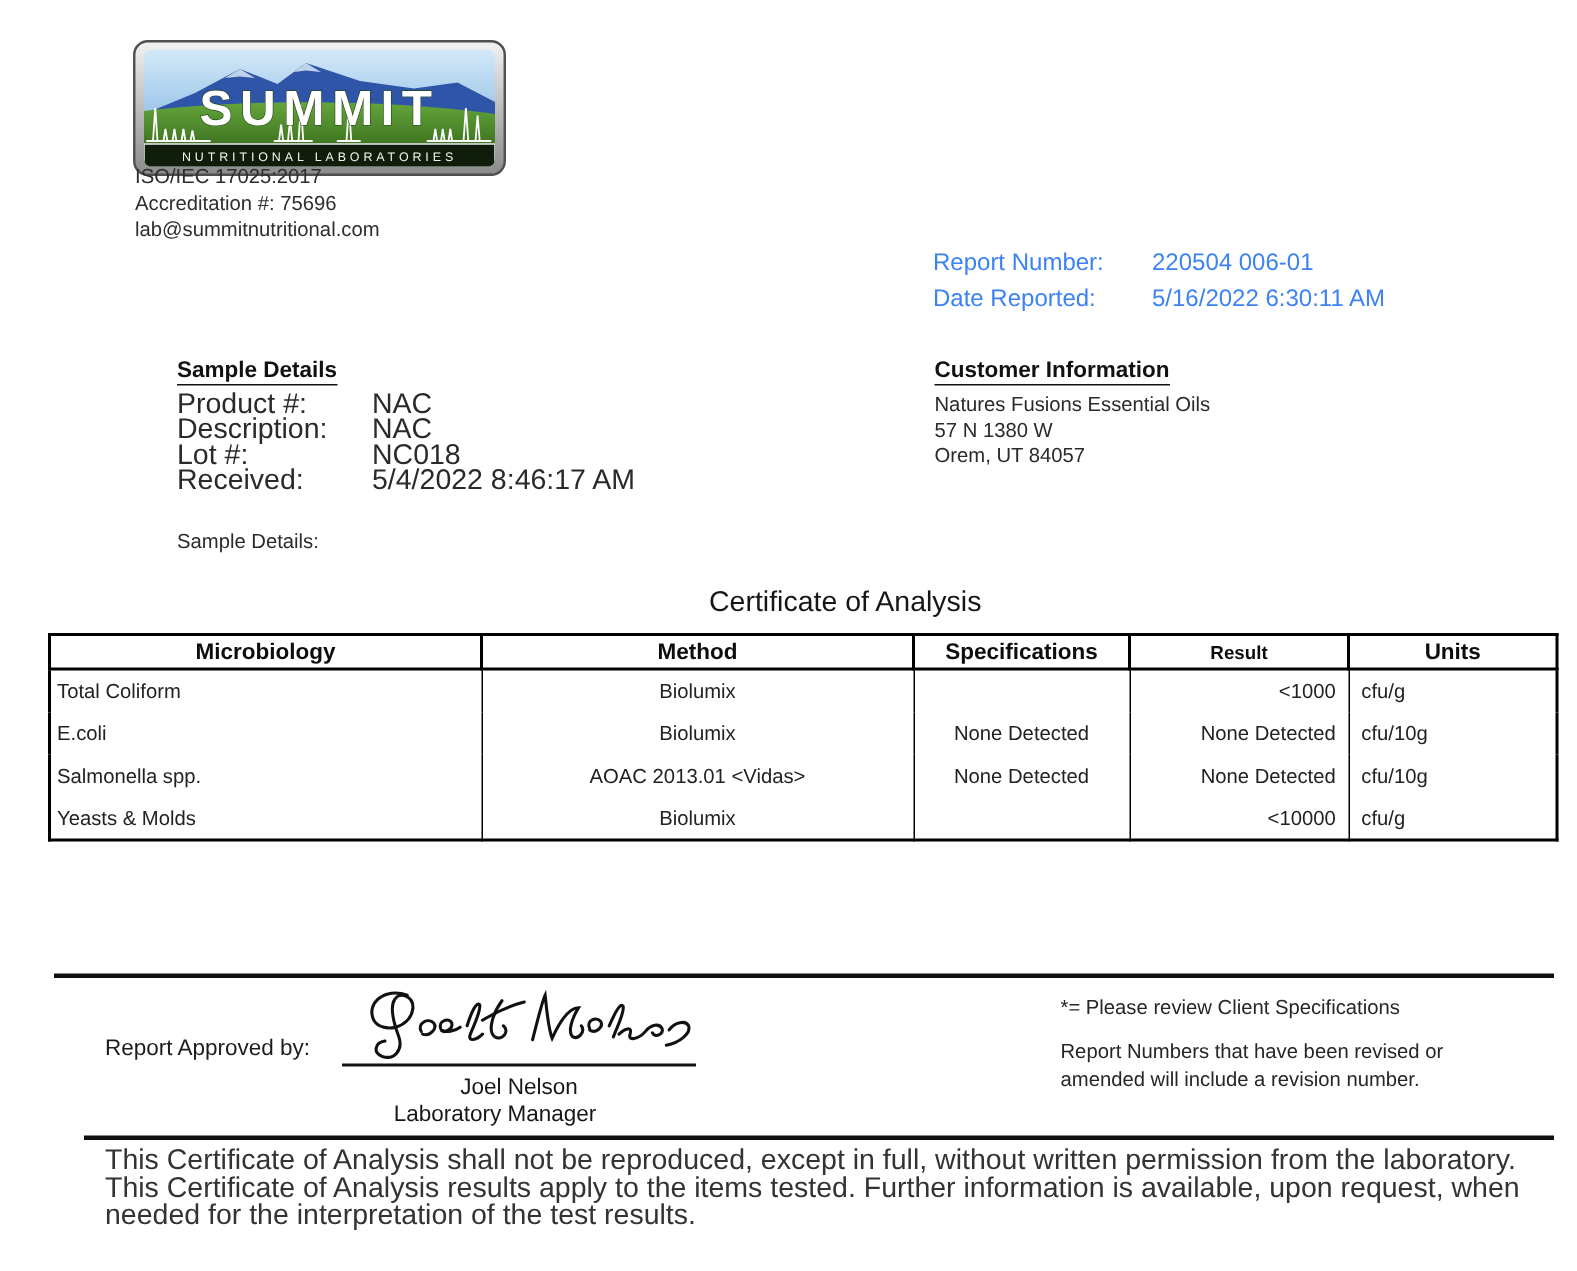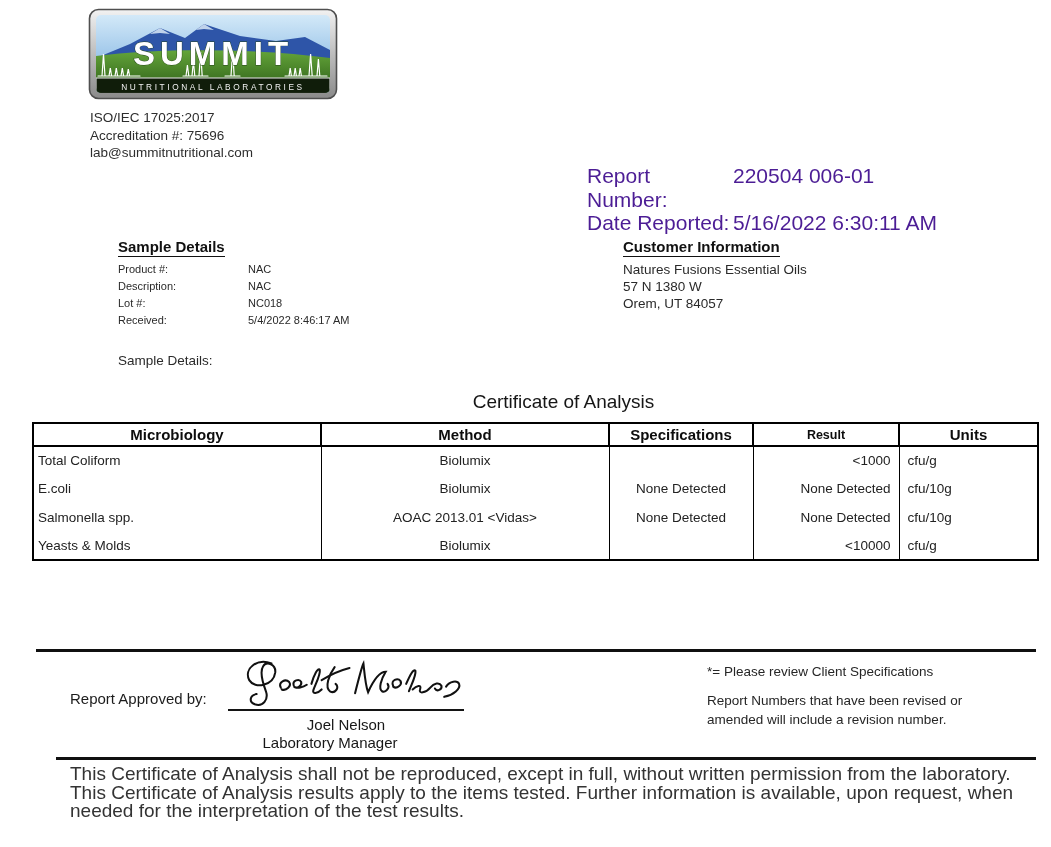--- a/index.html
+++ b/index.html
@@ -6,39 +6,39 @@
   html,body { background:#fff; }
   body {
     font-family:"Liberation Sans", sans-serif;
     color:#1f1f1f;
     width:1051px; height:847px;
     position:relative; overflow:hidden;
   }
   .abs { position:absolute; }
 
   
-  #logo { left:88px; top:8px; width:254px; height:92px; }
+  #logo { left:88px; top:26px; width:254px; height:92px; }
 
   
   #lab-info { left:90px; top:109px; font-size:13.5px; line-height:17.5px; color:#2e2e2e; }
 
   
-  #report-block { left:587px; top:164px; font-size:21px; line-height:23.5px; color:#4c1d95; }
+  #report-block { left:622px; top:164px; font-size:16px; line-height:23.5px; color:#3b82f6; }
   #report-block .row { display:flex; }
   #report-block .lbl { width:146px; }
 
   
   .section-heading {
     font-size:15px; font-weight:bold; color:#111;
     border-bottom:1.5px solid #111; display:inline-block; padding-bottom:1px;
   }
   #sample-heading { left:118px; top:238px; }
   #customer-heading { left:623px; top:238px; }
 
-  #sample-fields { left:118px; top:261px; font-size:11px; line-height:17px; color:#2a2a2a; }
+  #sample-fields { left:118px; top:261px; font-size:19px; line-height:17px; color:#2a2a2a; }
   #sample-fields .row { display:flex; }
   #sample-fields .lbl { width:130px; }
   #sample-details-label { left:118px; top:353px; font-size:13.5px; color:#2a2a2a; }
 
   #customer-lines { left:623px; top:261px; font-size:13.5px; line-height:17px; color:#2a2a2a; }
 
   
   #coa-title { left:32px; top:391px; width:1005px; text-align:center; padding-left:58px;
                font-size:19px; color:#161616; }
 

